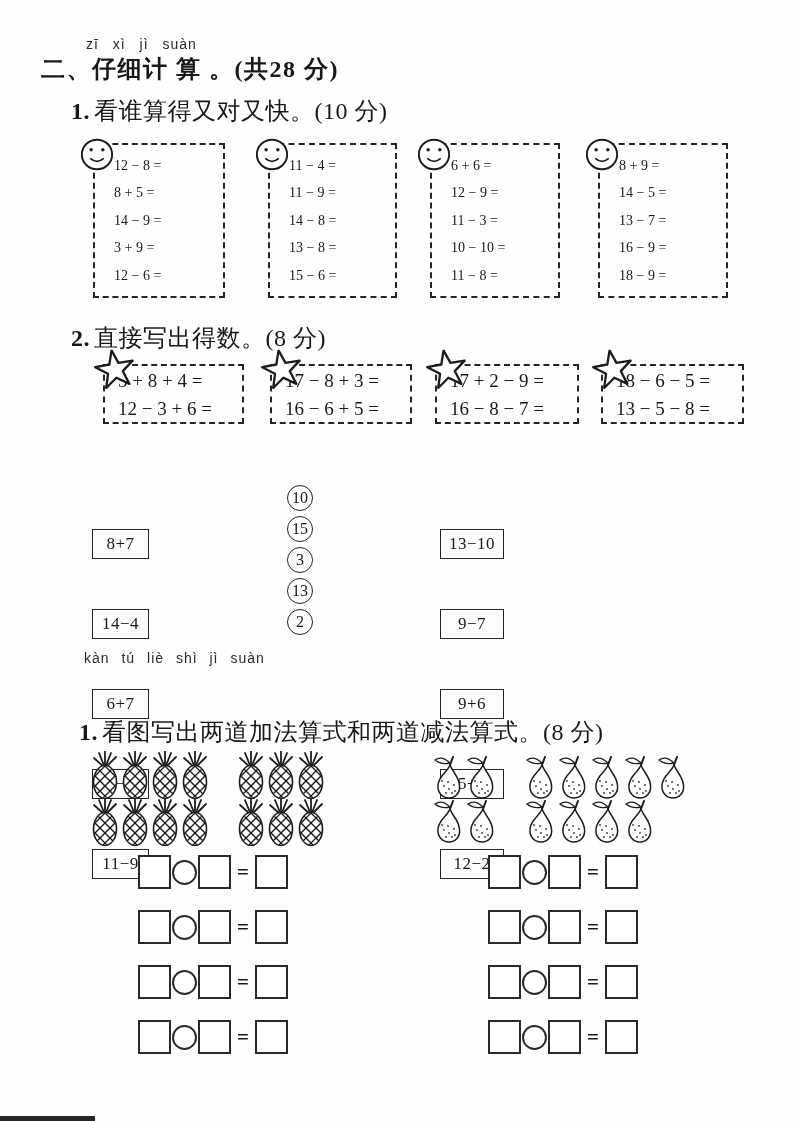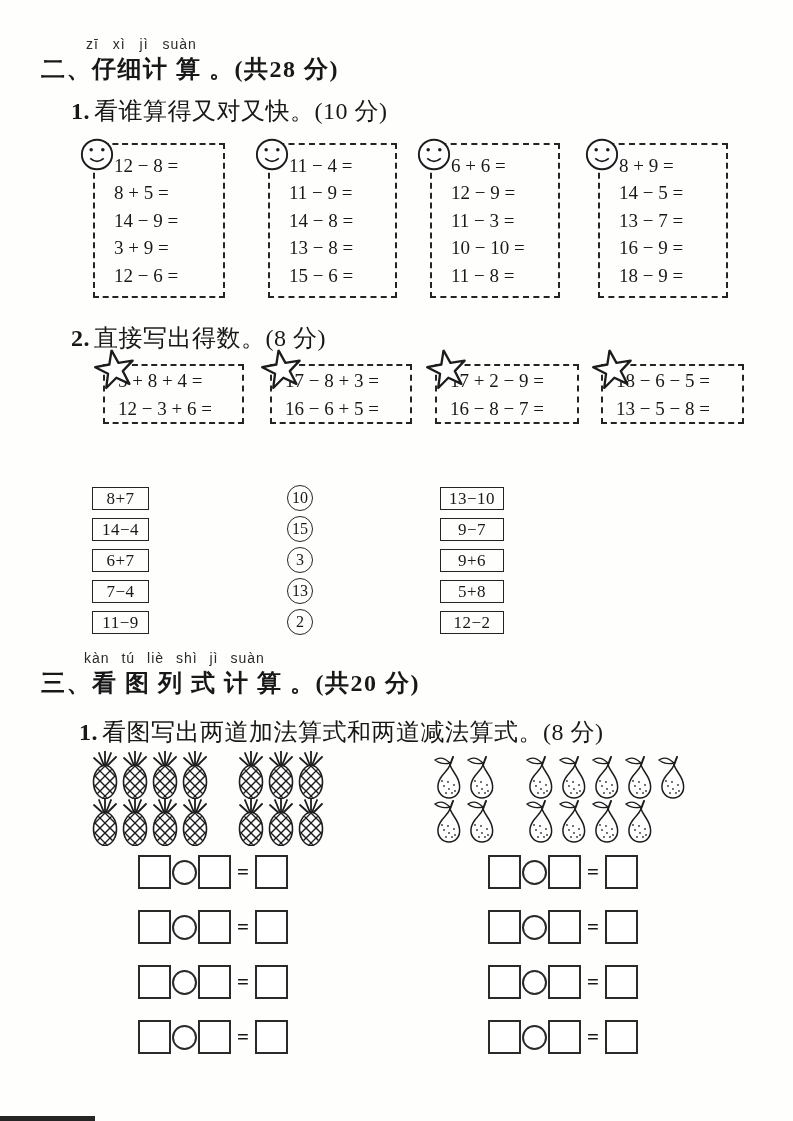--- a/index.html
+++ b/index.html
@@ -15,38 +15,38 @@
   .sec-title{position:absolute;font-size:24px;font-weight:bold;letter-spacing:1.5px;}
   .q-label{position:absolute;font-size:24px;letter-spacing:0.5px;}
   .q-label b{font-weight:bold;margin-right:4px;}
   
   .dbox{position:absolute;border:2px dashed #242424;box-sizing:border-box;}
   .q1box{top:143px;height:155px;}
   #q1-boxes .q1box:nth-child(1){left:93px;width:132px;}
   #q1-boxes .q1box:nth-child(2){left:268px;width:129px;}
   #q1-boxes .q1box:nth-child(3){left:430px;width:130px;}
   #q1-boxes .q1box:nth-child(4){left:598px;width:130px;}
-  .q1box .prob{font-size:19px;line-height:27.4px;padding-left:19px;white-space:nowrap;}
+  .q1box .prob{font-size:14px;line-height:27.4px;padding-left:19px;white-space:nowrap;}
   .q1box .probs{padding-top:7px;}
   .q2box{top:364px;height:60px;}
   #q2-boxes .q2box:nth-child(1){left:103px;width:141px;}
   #q2-boxes .q2box:nth-child(2){left:270px;width:142px;}
   #q2-boxes .q2box:nth-child(3){left:435px;width:144px;}
   #q2-boxes .q2box:nth-child(4){left:601px;width:143px;}
   .q2box .prob{font-size:19px;line-height:27.5px;padding-left:13px;white-space:nowrap;}
   .q2box .probs{padding-top:1px;}
   .icon-smiley{position:absolute;left:-15px;top:-7px;width:34px;height:33px;}
   .icon-star{position:absolute;left:-11px;top:-17px;width:42px;height:42px;transform:rotate(-10deg);}
   
   .match-col{position:absolute;display:flex;flex-direction:column;align-items:center;}
   #match-left{left:92px;top:487px;gap:8px;}
   #match-mid{left:287px;top:485px;gap:5px;}
   #match-right{left:440px;top:487px;gap:8px;}
-  .mbox{box-sizing:border-box;border:1.7px solid #242424;height:23px;font-size:17px;
-        display:flex;align-items:center;justify-content:center;letter-spacing:0.5px;}
+  .mbox{box-sizing:border-box;border:1.7px solid #242424;height:30px;font-size:17px;
+        display:flex;align-items:center;justify-content:center;letter-spacing:0.5px;margin-top:42px;}
   #match-left .mbox{width:57px;}
   #match-right .mbox{width:64px;text-align:center;}
   .mcirc{box-sizing:border-box;border:1.7px solid #242424;border-radius:50%;
          width:26px;height:26px;font-size:16px;display:flex;align-items:center;justify-content:center;}
   
   .fruit-block{position:absolute;display:flex;gap:26px;}
   #pic-0{left:90px;top:752px;}
   #pic-1{left:432px;top:756px;}
   .fruit-group{display:flex;flex-direction:column;}
   .fruit-row{display:flex;}
@@ -237,21 +237,20 @@
     </div>
   <div id="match-right" class="match-col">
       <div class="mbox">13−10</div>
       <div class="mbox">9−7</div>
       <div class="mbox">9+6</div>
       <div class="mbox">5+8</div>
       <div class="mbox">12−2</div>
     </div>
 
   <div class="pinyin" style="left:84px;top:650px;word-spacing:7px">kàn tú liè shì jì suàn</div>
-  <div class="sec-title" style="left:41px;top:667px">三、看 图 列 式 计 算 。(共20 分)</div>
   <div class="q-label" style="left:79px;top:716px"><b>1.</b><span>看图写出两道加法算式和两道减法算式。(8 分)</span></div>
 
   <div id="pic-0" class="fruit-block">
       <div class="fruit-group">
         <div class="fruit-row">
           <svg class="pineapple" viewBox="0 0 30 48">
             <use href="#sym-pineapple"></use>
           </svg>
           <svg class="pineapple" viewBox="0 0 30 48">
             <use href="#sym-pineapple"></use>

